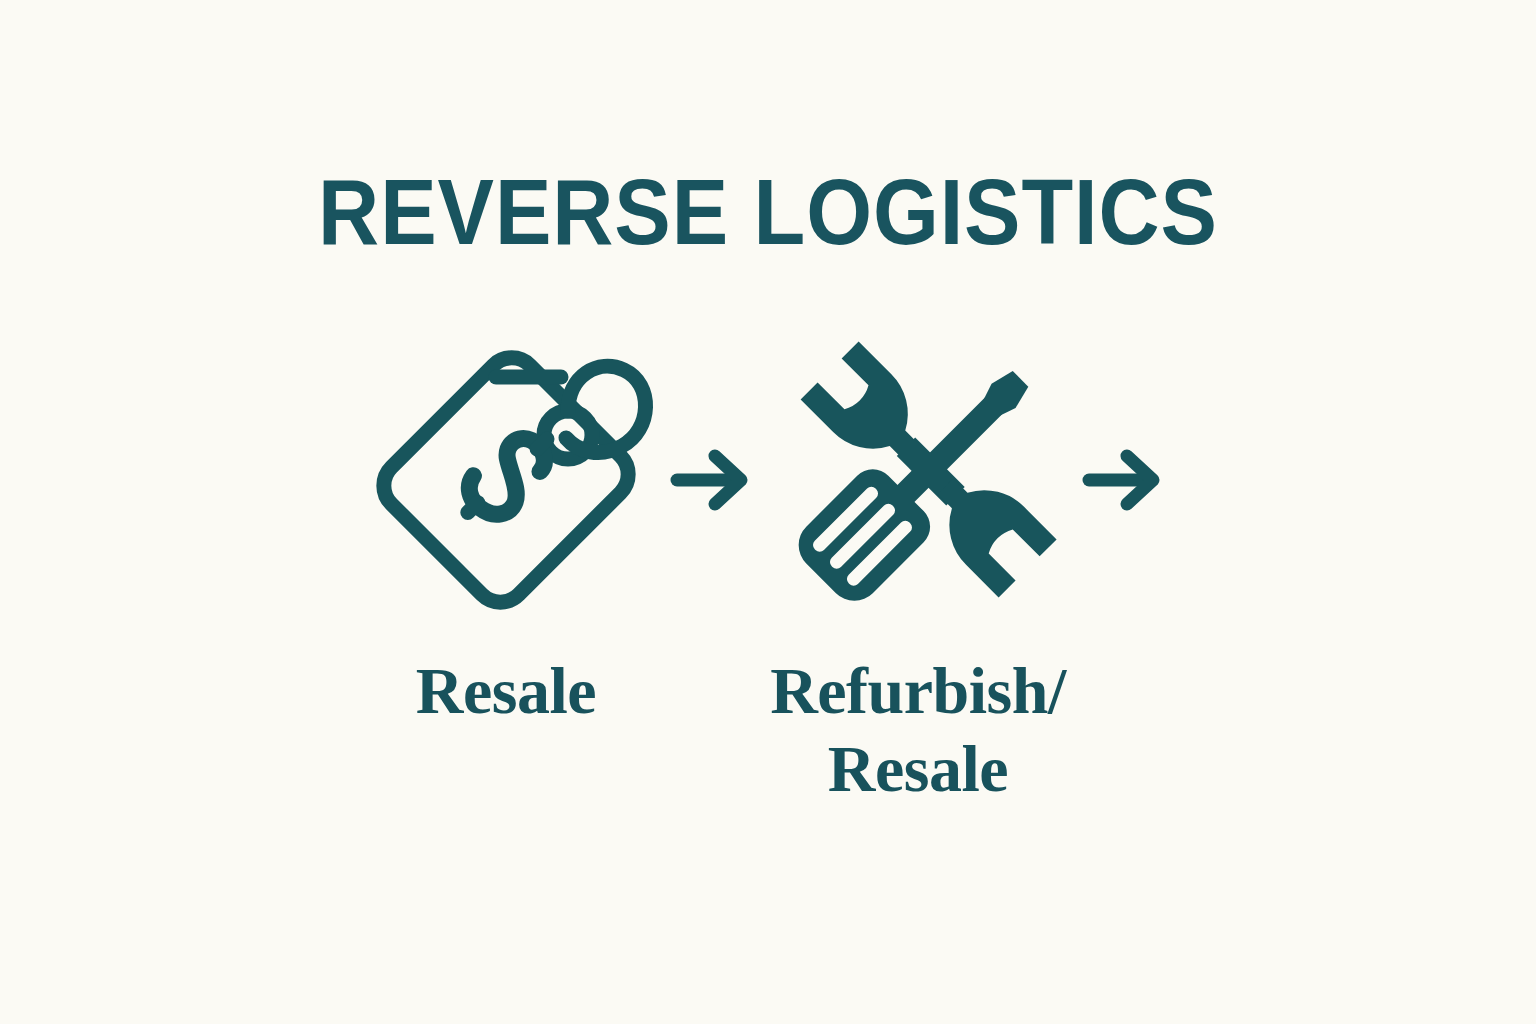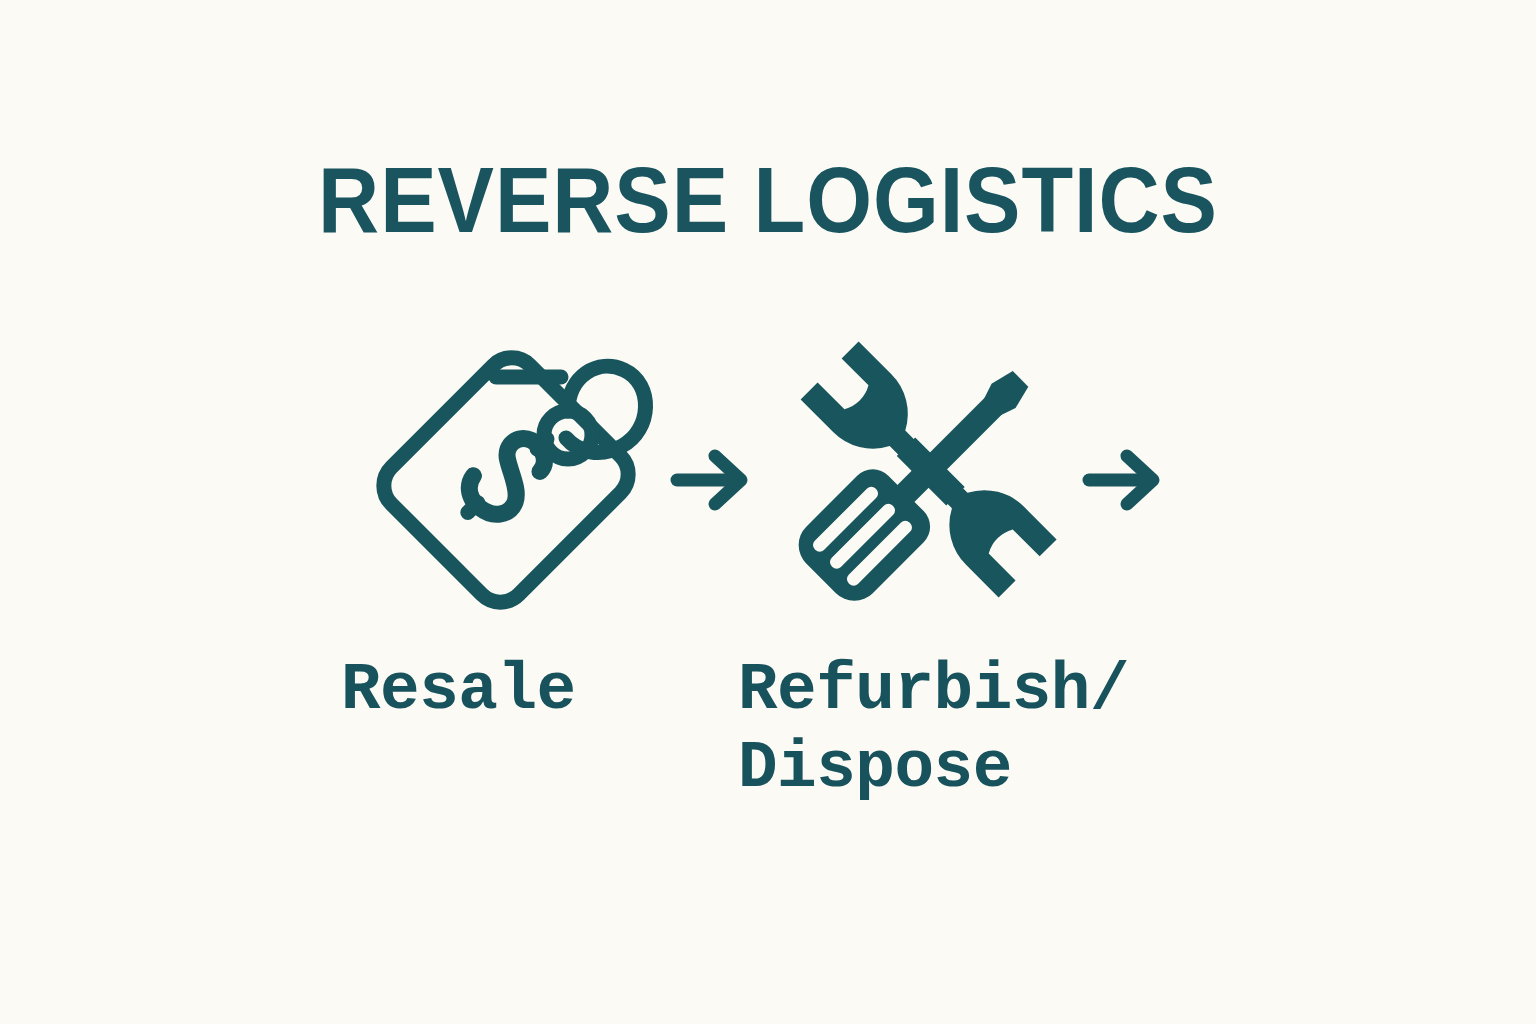--- a/index.html
+++ b/index.html
@@ -19,21 +19,21 @@
     position: relative;
     width: 1536px;
     height: 1024px;
     background: #FBFAF4;
     box-sizing: border-box;
   }
 
   
   .title-wrap {
     position: absolute;
-    top: 92px;
+    top: 104px;
     left: 0;
     width: 1536px;
     text-align: center;
   }
   .title {
     display: inline-block;
     font-family: "Liberation Sans Narrow", "Liberation Sans", "DejaVu Sans", sans-serif;
     font-size: 92px;
     font-weight: bold;
     letter-spacing: 1px;
@@ -78,21 +78,22 @@
     width: 112px;
     height: 300px;
     display: flex;
     align-items: center;
     justify-content: center;
     flex: none;
   }
 
   .step-label {
     margin-top: 22px;
-    font-family: Liberation Mono, monospace;
+    text-align: center;
+    font-family: Liberation Serif, serif;
     font-size: 66px;
     font-weight: bold;
     line-height: 1.18;
     color: #18525C;
     letter-spacing: -0.5px;
     white-space: pre-line;
     width: 330px;
   }
   .step-label.wide { width: 360px; }
 </style>
@@ -173,21 +174,21 @@
 
               <path d="M124 290 L 148 290 L 148 252 A 34 34 0 0 1 182 252 L 182 290
                        L 206 290 L 206 244 A 56 56 0 0 0 176 194
                        L 176 174 L 154 174 L 154 194
                        A 56 56 0 0 0 124 244 Z"></path>
             </g>
           </g>
         </svg>
       </div>
       <div class="step-label wide">Refurbish/
-Dispose</div>
+Resale</div>
     </div>
 
     <div class="arrow-box">
       <svg width="86" height="72" viewBox="0 0 86 72" fill="none" stroke="#18555C" stroke-width="13" stroke-linecap="round" stroke-linejoin="round">
         <path d="M8 36 L 70 36"></path>
         <path d="M46 12 L 72 36 L 46 60"></path>
       </svg>
     </div>
 
 

